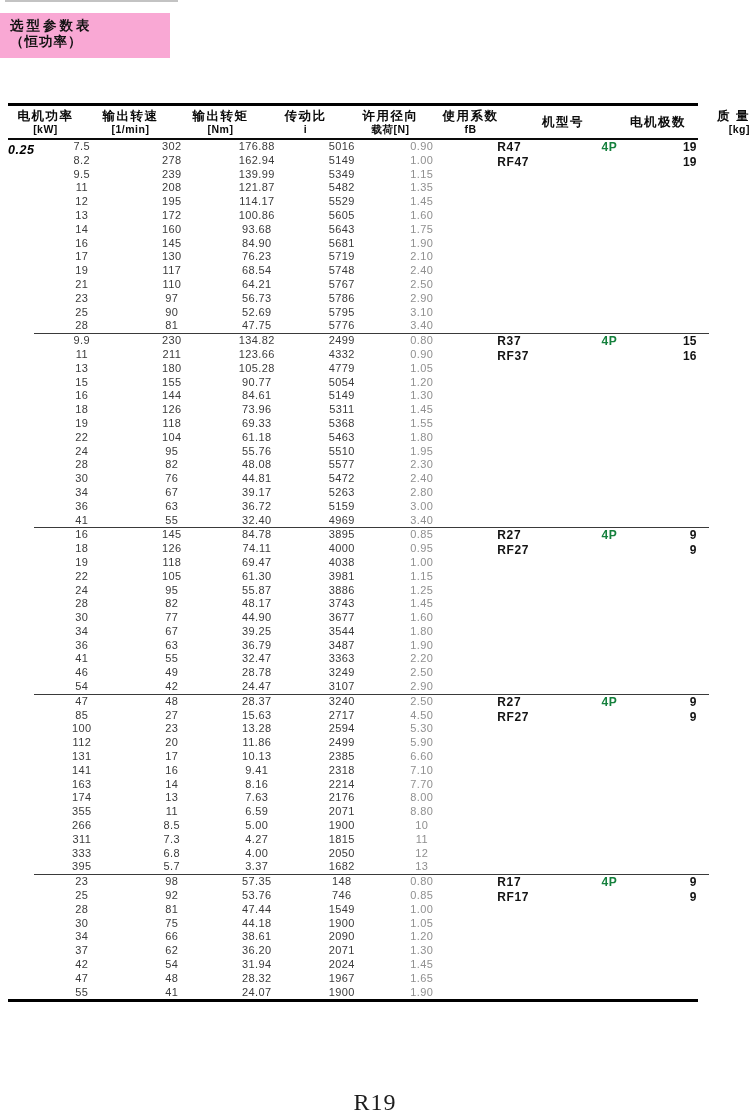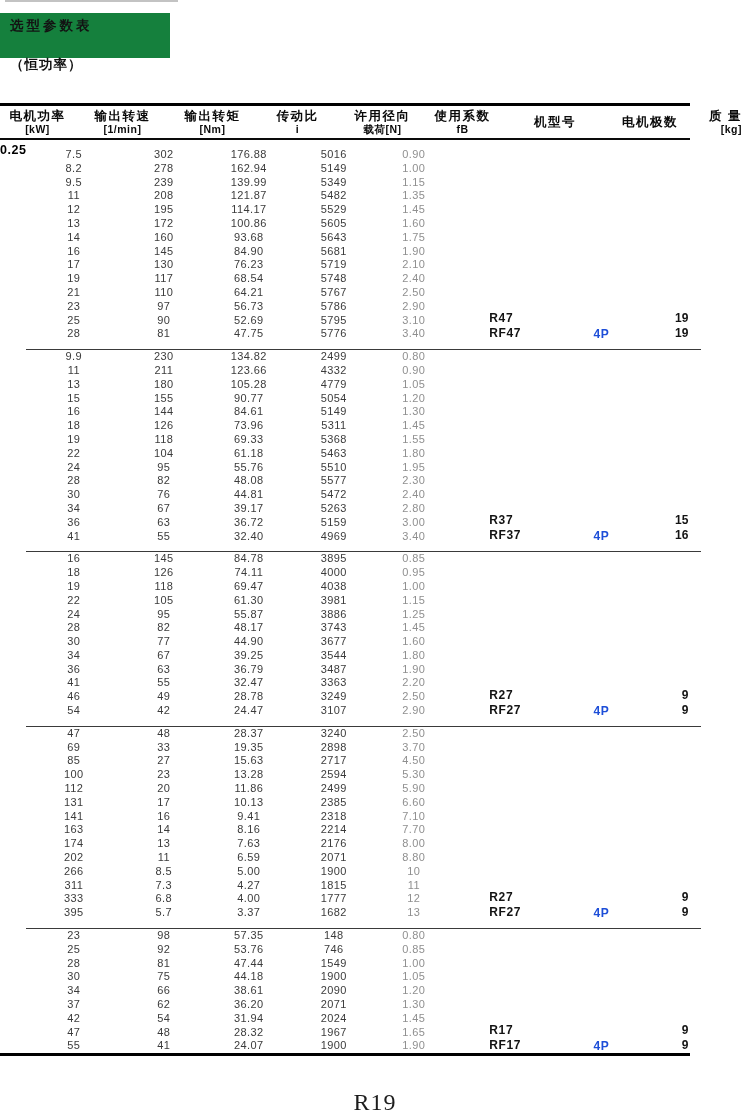--- a/index.html
+++ b/index.html
@@ -2,50 +2,50 @@
 <html><head>
 <meta charset="utf-8">
 <style>
   html,body{margin:0;padding:0;}
   body{
     width:750px;height:1119px;position:relative;background:#ffffff;
     font-family:"Liberation Sans",sans-serif;color:#222;overflow:hidden;
   }
   .top-rule{position:absolute;top:0;left:5px;width:173px;height:2px;background:#c3c3c3;}
   .title-box{
-    position:absolute;top:13px;left:0;width:170px;height:45px;background:#15803d;
+    position:absolute;top:13px;left:0;width:170px;height:45px;background:#f9a8d4;
     box-sizing:border-box;padding:5px 0 0 10px;
   }
   .title-box .l1{font-weight:bold;font-size:13.5px;letter-spacing:3px;color:#131313;line-height:16px;}
-  .title-box .l2{font-weight:bold;font-size:13.5px;letter-spacing:1px;color:#131313;line-height:16px;margin-top:23px;}
-
-  .datatable{position:absolute;top:103px;left:0;width:690px;}
+  .title-box .l2{font-weight:bold;font-size:13.5px;letter-spacing:1px;color:#131313;line-height:16px;}
+
+  .datatable{position:absolute;top:103px;left:8px;width:690px;}
   .thead{
     display:grid;grid-template-columns:75px 95px 85px 85px 85px 75px 110px 80px 60px;
     border-top:3px solid #000;border-bottom:2.5px solid #0a0a0a;
     height:32px;align-items:center;
   }
   .th{text-align:center;font-weight:bold;color:#0a0a0a;}
   .th .main{font-size:12.5px;letter-spacing:1.5px;line-height:14px;}
   .th .sub{font-size:10.5px;letter-spacing:0.5px;line-height:12px;}
   .th.mass{text-align:right;padding-right:8px;}
 
   .tbody{display:flex;border-bottom:3px solid #000;}
-  .power-col{width:75px;box-sizing:border-box;}
+  .power-col{width:75px;box-sizing:border-box;font-style:italic;}
   .power-val{font-weight:bold;font-size:12.5px;text-align:center;padding-top:3px;color:#000;letter-spacing:0.5px;}
   .sections-wrap{flex:1;}
-  .section{display:flex;margin-top:8px;}
+  .section{display:flex;}
   .section + .section{border-top:1.5px solid #3a3a3a;}
   .sec-rows{width:425px;}
   .row{display:grid;grid-template-columns:95px 85px 85px 85px 75px;height:13.8px;line-height:13.8px;}
   .cell{text-align:center;font-size:11px;color:#3b3b3b;letter-spacing:0.4px;}
   .cell.fb{color:#8f8f8f;}
-  .sec-right{flex:1;display:flex;align-items:flex-end;}
+  .sec-right{flex:1;display:flex;align-items:flex-start;}
   .models{width:110px;box-sizing:border-box;padding-left:38px;font-weight:bold;font-size:12px;color:#131313;line-height:15px;letter-spacing:0.6px;}
-  .poles{width:80px;text-align:center;font-weight:bold;font-size:12px;color:#1d4ed8;letter-spacing:0.5px;}
+  .poles{width:80px;text-align:center;font-weight:bold;font-size:12px;color:#15803d;letter-spacing:0.5px;}
   .masses{width:60px;box-sizing:border-box;padding-right:13px;text-align:right;font-weight:bold;font-size:12px;color:#131313;line-height:15px;}
 
   .footer{
     position:absolute;top:1089px;left:0;width:750px;text-align:center;
     font-family:"Liberation Serif",serif;font-size:24px;color:#1d1d1d;letter-spacing:1px;
   }
 </style>
 </head>
 <body>
 
@@ -427,27 +427,20 @@
         <div class="section">
           <div class="sec-rows">
             <div class="row">
               <div class="cell speed">47</div>
               <div class="cell torque">48</div>
               <div class="cell ratio">28.37</div>
               <div class="cell load">3240</div>
               <div class="cell fb">2.50</div>
             </div>
             <div class="row">
-              <div class="cell speed">69</div>
-              <div class="cell torque">33</div>
-              <div class="cell ratio">19.35</div>
-              <div class="cell load">2898</div>
-              <div class="cell fb">3.70</div>
-            </div>
-            <div class="row">
               <div class="cell speed">85</div>
               <div class="cell torque">27</div>
               <div class="cell ratio">15.63</div>
               <div class="cell load">2717</div>
               <div class="cell fb">4.50</div>
             </div>
             <div class="row">
               <div class="cell speed">100</div>
               <div class="cell torque">23</div>
               <div class="cell ratio">13.28</div>
@@ -483,21 +476,21 @@
               <div class="cell fb">7.70</div>
             </div>
             <div class="row">
               <div class="cell speed">174</div>
               <div class="cell torque">13</div>
               <div class="cell ratio">7.63</div>
               <div class="cell load">2176</div>
               <div class="cell fb">8.00</div>
             </div>
             <div class="row">
-              <div class="cell speed">202</div>
+              <div class="cell speed">355</div>
               <div class="cell torque">11</div>
               <div class="cell ratio">6.59</div>
               <div class="cell load">2071</div>
               <div class="cell fb">8.80</div>
             </div>
             <div class="row">
               <div class="cell speed">266</div>
               <div class="cell torque">8.5</div>
               <div class="cell ratio">5.00</div>
               <div class="cell load">1900</div>
@@ -507,21 +500,21 @@
               <div class="cell speed">311</div>
               <div class="cell torque">7.3</div>
               <div class="cell ratio">4.27</div>
               <div class="cell load">1815</div>
               <div class="cell fb">11</div>
             </div>
             <div class="row">
               <div class="cell speed">333</div>
               <div class="cell torque">6.8</div>
               <div class="cell ratio">4.00</div>
-              <div class="cell load">1777</div>
+              <div class="cell load">2050</div>
               <div class="cell fb">12</div>
             </div>
             <div class="row">
               <div class="cell speed">395</div>
               <div class="cell torque">5.7</div>
               <div class="cell ratio">3.37</div>
               <div class="cell load">1682</div>
               <div class="cell fb">13</div>
             </div>
           </div>

